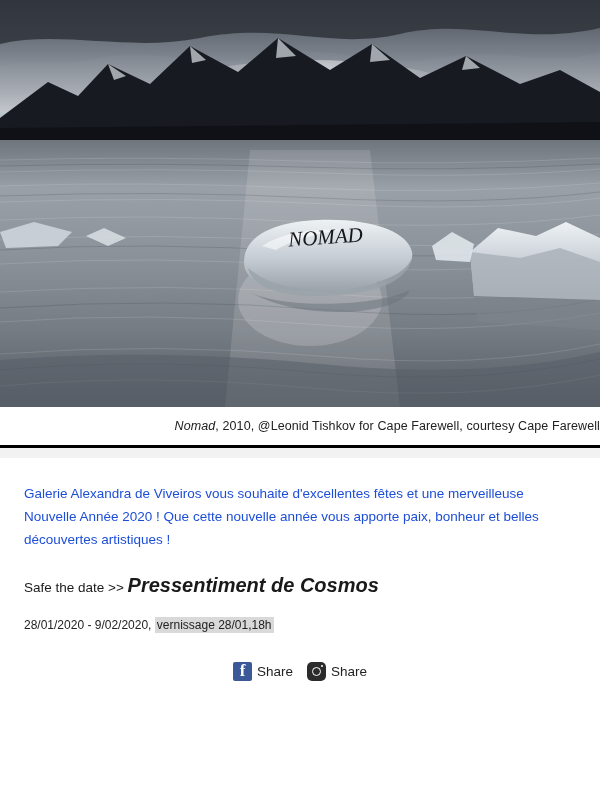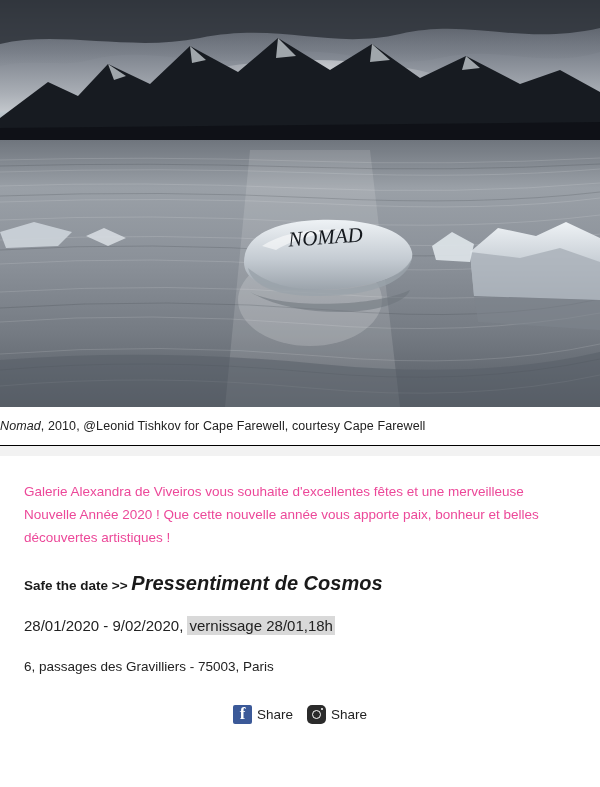--- a/index.html
+++ b/index.html
@@ -33,22 +33,22 @@
     width: 600px;
     height: 407px;
   }
   
   .caption-bar {
     width: 600px;
     height: 38px;
     background: #ffffff;
     display: flex;
     align-items: center;
-    justify-content: flex-start;
-    border-bottom: 1px solid #000000;
+    justify-content: flex-end;
+    border-bottom: 3px solid #000000;
   }
   .caption-text {
     font-size: 12.5px;
     color: #222222;
     letter-spacing: 0.1px;
     white-space: nowrap;
   }
   .caption-text .ital {
     font-style: italic;
   }
@@ -58,45 +58,45 @@
     background: #f2f2f2;
   }
   
   .content {
     padding: 24px 24px 0 24px;
   }
   p.para {
     margin: 0 0 17px 0;
     font-size: 13.5px;
     line-height: 1.72;
-    color: #ec4899;
+    color: #1d4ed8;
   }
   .safe-line {
     margin: 6px 0 14px 0;
     font-size: 13.5px;
     line-height: 1.6;
     color: #1a1a1a;
   }
   .safe-line .bold {
-    font-weight: bold;
+    font-weight: normal;
   }
   .safe-line .bolditalic {
     font-weight: bold;
     font-style: italic;
     font-size: 20px;
   }
   .credits {
     margin: 0 0 4px 0;
     font-size: 13.5px;
     line-height: 1.75;
     color: #222222;
   }
   .dates {
-    margin: 0 0 16px 0;
-    font-size: 15px;
+    margin: 0 0 0 0;
+    font-size: 12px;
     line-height: 1.75;
     color: #222222;
   }
   .dates .hl {
     background: #d9d9d9;
     padding: 1px 2px;
   }
   .address {
     margin: 0 0 0 0;
     font-size: 13.5px;
@@ -286,21 +286,20 @@
       <span class="bold">Safe the date &gt;&gt;</span>
       <span class="bolditalic">Pressentiment de Cosmos</span>
     </div>
 
 
     <div class="dates">
       <span>28/01/2020 - 9/02/2020,</span>
       <span class="hl">vernissage 28/01,18h</span>
     </div>
 
-    <div class="address">6, passages des Gravilliers - 75003, Paris</div>
 
     <div class="share-row">
       <div class="share-item">
         <span class="fb-icon"></span>
         <span class="share-label">Share</span>
       </div>
       <div class="share-item">
         <span class="ig-icon">
           <span class="ring"></span>
           <span class="dot"></span>

